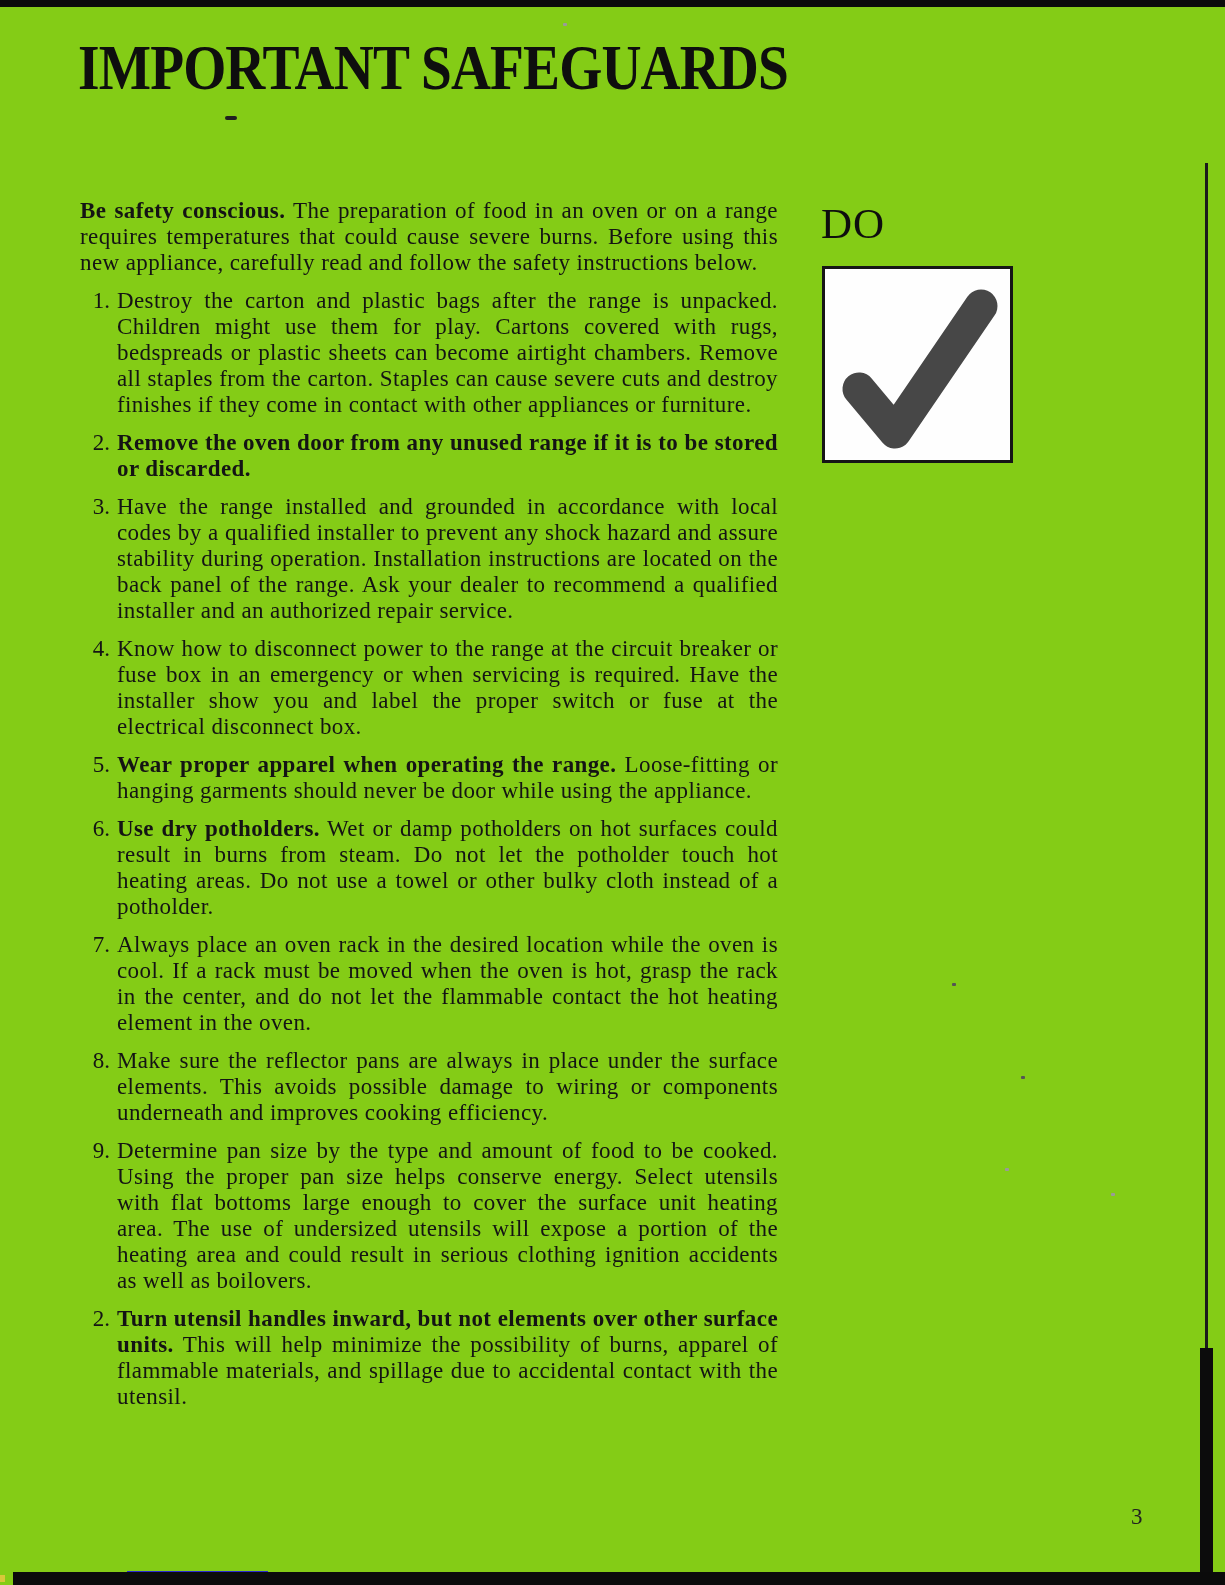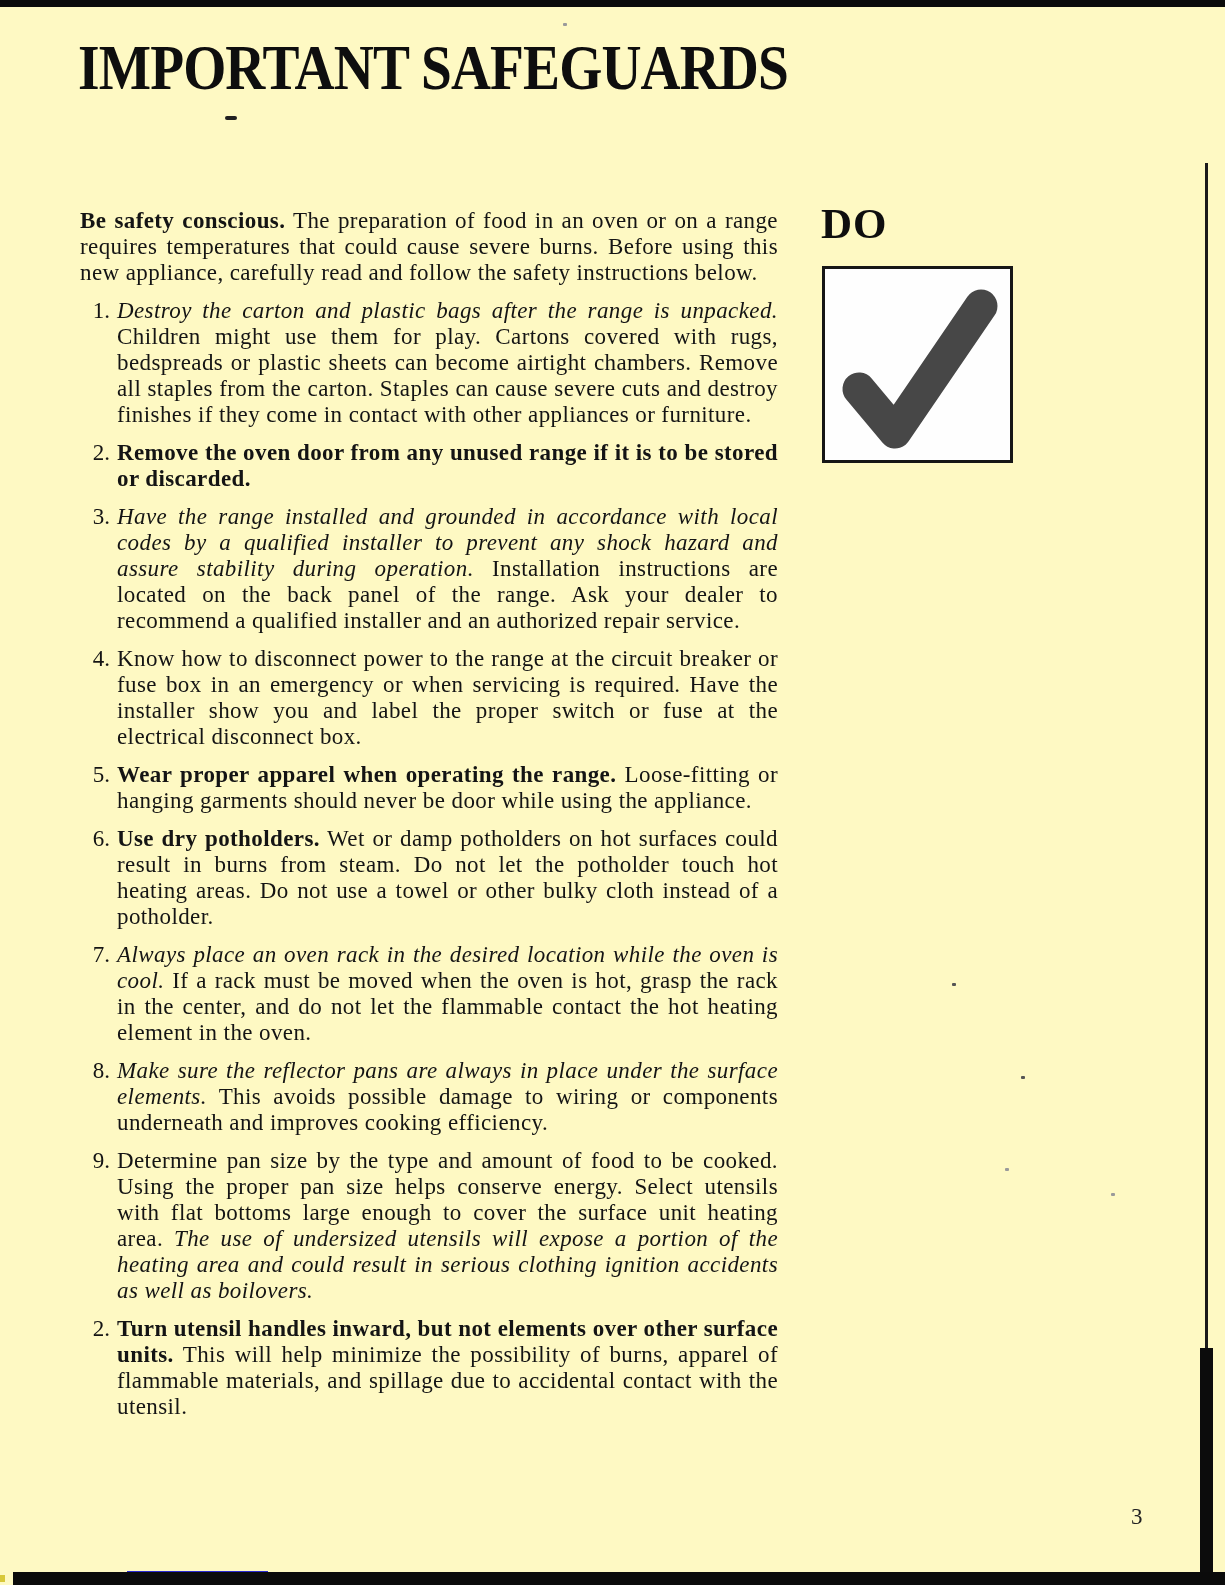--- a/index.html
+++ b/index.html
@@ -1,18 +1,18 @@
 <!DOCTYPE html>
 <html><head>
 <meta charset="utf-8">
 <style>
   html,body { margin:0; padding:0; background:#ffffff; }
   .page {
     position:relative; width:1225px; height:1585px;
-    background:#fef9c3; overflow:hidden;
+    background:#84cc16; overflow:hidden;
     font-family:"Liberation Serif", serif; color:#141414;
   }
   
   .bar-top    { position:absolute; left:0; top:0; width:1225px; height:7px; background:#0b0b0b; }
   .bar-bottom { position:absolute; left:13px; top:1572px; width:1212px; height:13px; background:#0b0b0b; }
   .line-right-thin  { position:absolute; left:1205px; top:163px; width:3px; height:1200px; background:#1b1b1b; }
   .line-right-thick { position:absolute; left:1200px; top:1348px; width:13px; height:237px; background:#0c0c0c; }
   .blue-line  { position:absolute; left:127px; top:1571px; width:141px; height:3px; background:#2a2ad0; }
   .yellow-dot { position:absolute; left:0px; top:1575px; width:5px; height:7px; background:#d8c83a; }
   .speck { position:absolute; background:#555; width:4px; height:3px; border-radius:1px; }
@@ -22,38 +22,38 @@
   
   .title {
     position:absolute; left:78px; top:34px; margin:0;
     font-size:63px; line-height:1.1; font-weight:bold; letter-spacing:-1px;
     white-space:nowrap; transform:scaleX(0.88); transform-origin:left top;
     color:#0e0e0e;
   }
 
   
   .content {
-    position:absolute; left:80px; top:208px; width:698px;
+    position:absolute; left:80px; top:198px; width:698px;
     font-size:23px; line-height:26px; letter-spacing:0.4px;
     text-align:justify;
   }
   .intro { margin:0 0 12px 0; }
   .seg-bold   { font-weight:bold; }
-  .seg-italic { font-style:italic; }
+  .seg-italic { }
   ol.safeguards { list-style:none; margin:0; padding:0; }
   ol.safeguards li { position:relative; padding-left:37px; margin-bottom:12px; }
   ol.safeguards .num {
     position:absolute; left:0; top:0; width:30px; text-align:right;
     letter-spacing:0;
   }
 
   
   .do-label {
     position:absolute; left:821px; top:200px; margin:0;
-    font-size:43px; font-weight:bold; letter-spacing:1px; line-height:1.1;
+    font-size:43px; font-weight:normal; letter-spacing:1px; line-height:1.1;
     color:#0e0e0e;
   }
   .do-box {
     position:absolute; left:822px; top:266px; width:185px; height:191px;
     border:3px solid #161616; background:#fefefe;
   }
   .do-box svg { display:block; width:185px; height:191px; }
 
   .page-number { position:absolute; left:1131px; top:1504px; font-size:23px; color:#222; }
 </style>

